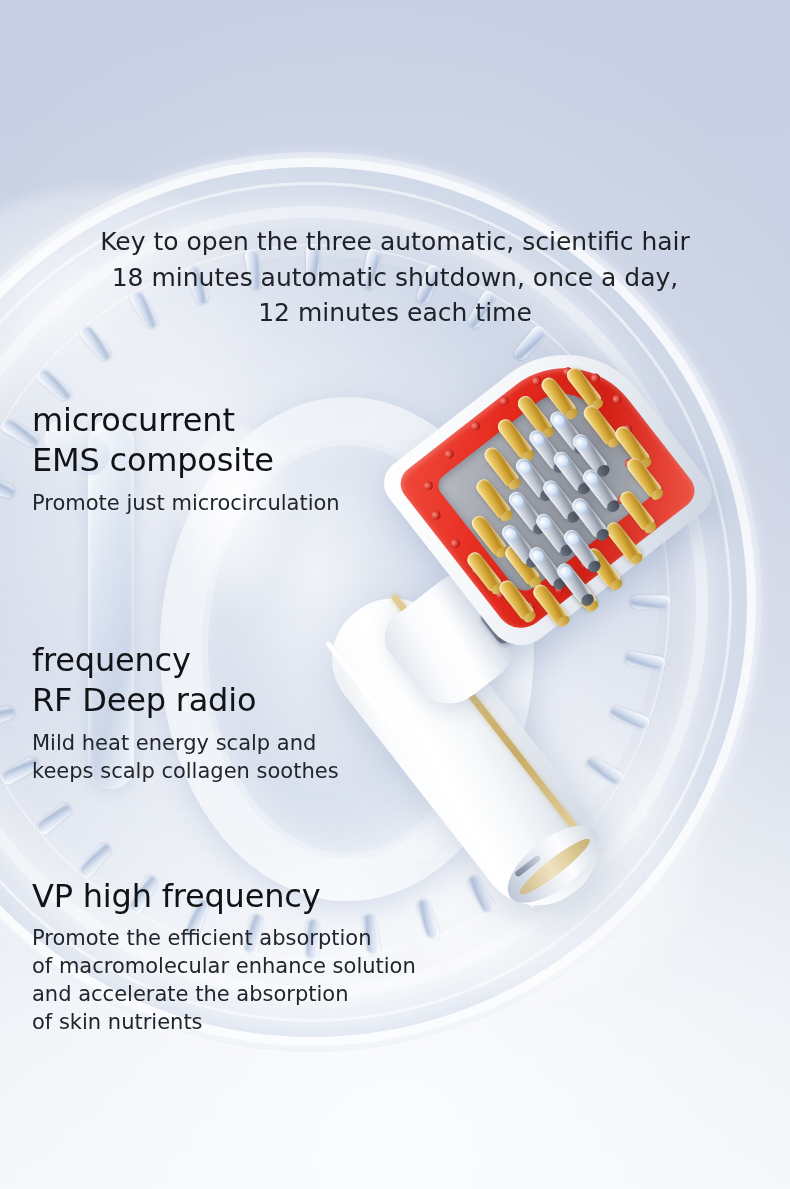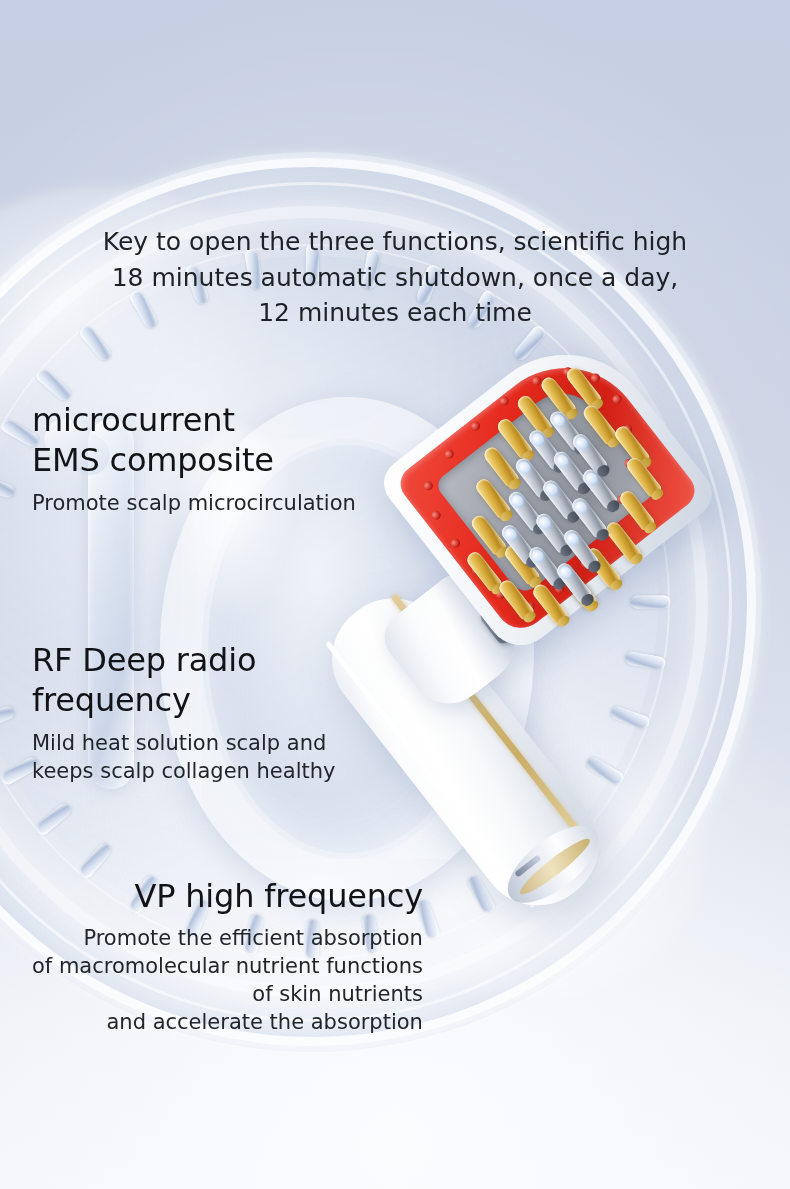--- a/index.html
+++ b/index.html
@@ -210,21 +210,21 @@
     font-size:25px;line-height:1.42;color:#1e2126;
   }
   .feature{position:absolute;left:32px;}
   .f-title{
     font-size:32px;line-height:1.26;color:#111316;font-weight:400;
     letter-spacing:-.2px;
   }
   .f-desc{
     font-size:21px;line-height:1.33;color:#22262c;margin-top:9px;
   }
-  .f1{top:400px;} .f2{top:640px;} .f3{top:876px;text-align:right;}
+  .f1{top:400px;} .f2{top:640px;} .f3{top:876px;}
 </style>
 </head>
 <body>
 
 <div class="stage">
 
   <div class="bg-base"></div>
   <div class="bg-vignette"></div>
 
   <div class="dial-wrap">
@@ -354,51 +354,51 @@
           <div class="pin pin-silver" style="left: 86px; top: 182px;"></div>
           <div class="pin pin-silver" style="left: 112px; top: 160px;"></div>
           <div class="pin pin-silver" style="left: 138px; top: 140px;"></div>
           <div class="pin pin-silver" style="left: 164px; top: 124px;"></div>
         </div>
     </div>
   </div>
 
 
   <div class="subtitle">
-    <div>Key to open the three functions, scientific high</div>
+    <div>Key to open the three automatic, scientific hair</div>
     <div>18 minutes automatic shutdown, once a day,</div>
     <div>12 minutes each time</div>
   </div>
 
   <div class="feature f1">
     <div class="f-title">
       <div>microcurrent</div>
       <div>EMS composite</div>
     </div>
     <div class="f-desc">
-      <div>Promote scalp microcirculation</div>
+      <div>Promote just microcirculation</div>
     </div>
   </div>
 
   <div class="feature f2">
     <div class="f-title">
+      <div>frequency</div>
       <div>RF Deep radio</div>
-      <div>frequency</div>
     </div>
     <div class="f-desc">
-      <div>Mild heat solution scalp and</div>
-      <div>keeps scalp collagen healthy</div>
+      <div>Mild heat energy scalp and</div>
+      <div>keeps scalp collagen soothes</div>
     </div>
   </div>
 
   <div class="feature f3">
     <div class="f-title">
       <div>VP high frequency</div>
     </div>
     <div class="f-desc">
       <div>Promote the efficient absorption</div>
-      <div>of macromolecular nutrient functions</div>
+      <div>of macromolecular enhance solution</div>
+      <div>and accelerate the absorption</div>
       <div>of skin nutrients</div>
-      <div>and accelerate the absorption</div>
     </div>
   </div>
 
 </div>
 
 </body></html>

